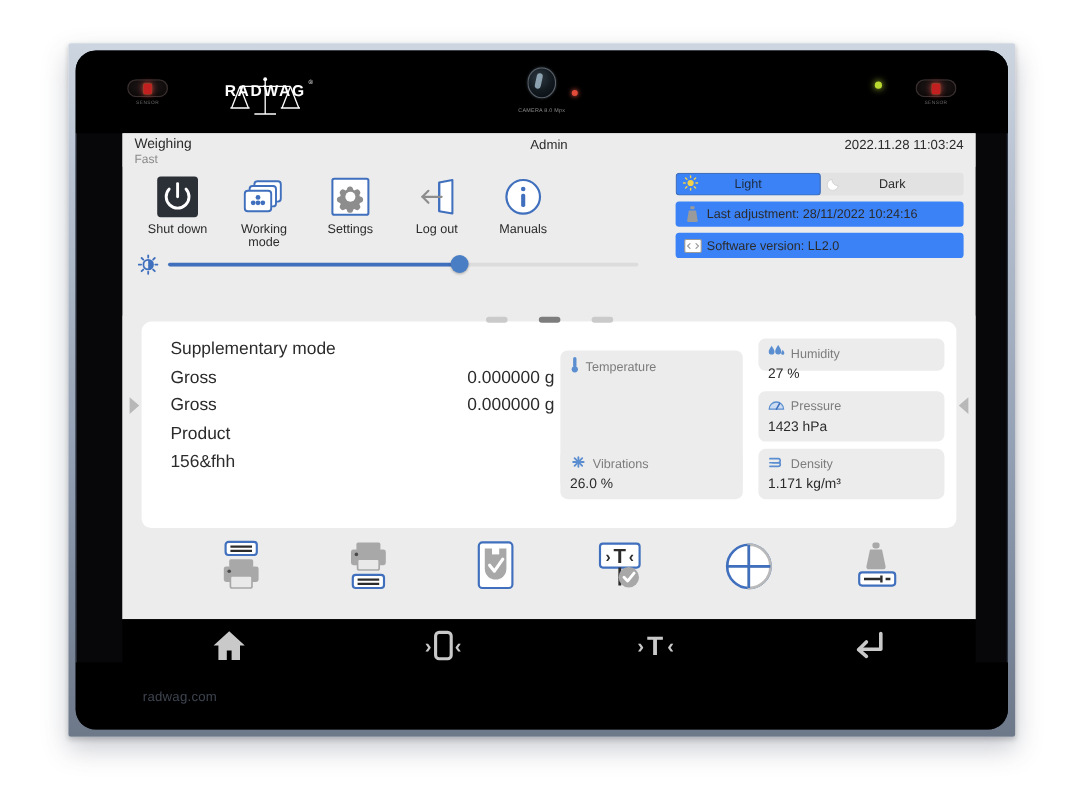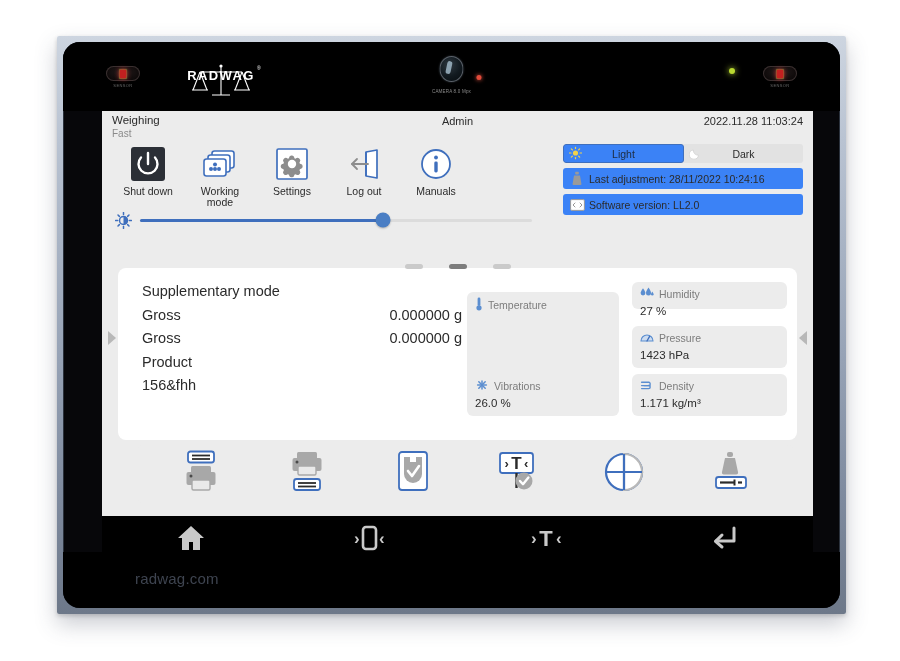--- a/index.html
+++ b/index.html
@@ -248,22 +248,22 @@
     width:711px; height:48px;
     background:#000;
     display:flex; align-items:center; justify-content:space-around;
   }
   .nav-btn { width:70px; height:40px; display:flex; align-items:center; justify-content:center; cursor:pointer; }
 
   .bezel-bottom {
     position:absolute; left:0; bottom:0; width:100%; height:56px; background:#000;
   }
   .site-url {
-    position:absolute; left:72px; bottom:21px;
-    font-size:15px; color:#3e4450; letter-spacing:.2px;
+    position:absolute; left:56px; bottom:21px;
+    font-size:11px; color:#3e4450; letter-spacing:.2px;
   }
 </style>
 </head>
 <body>
 
 <div class="device-frame">
  <div class="device-inner">
 
   <div class="bezel-top">
 

